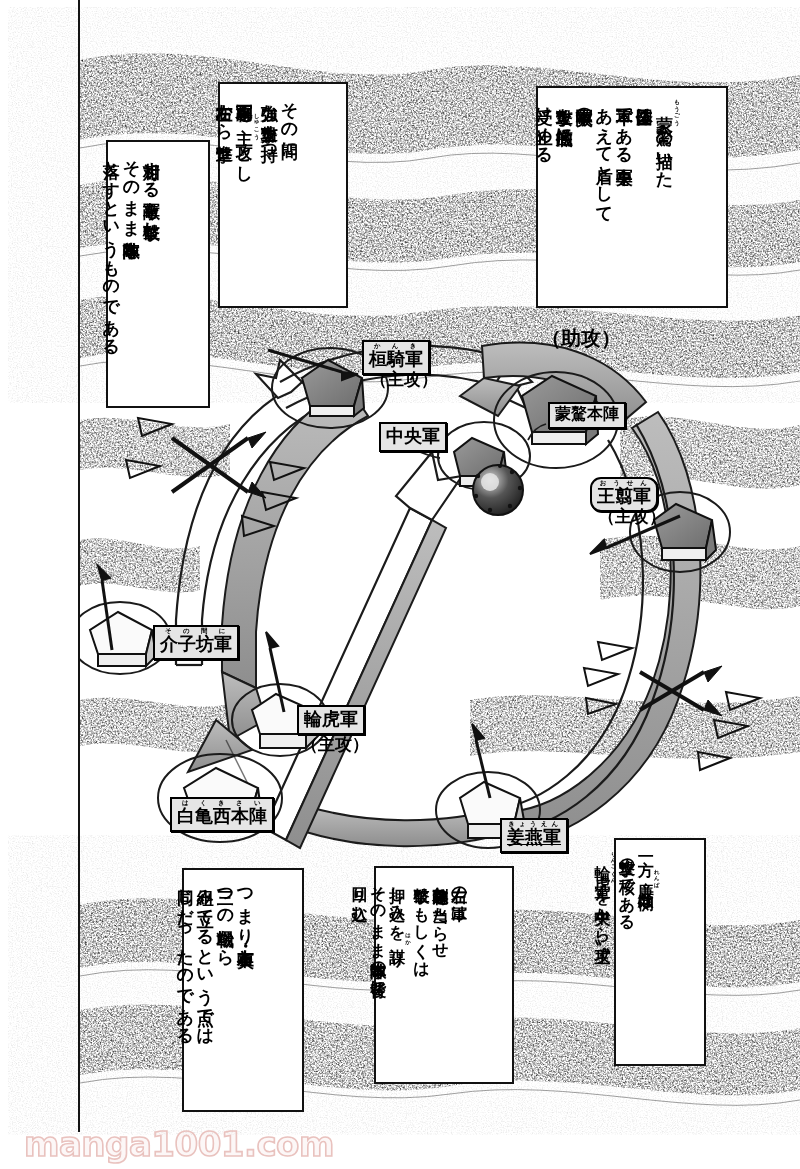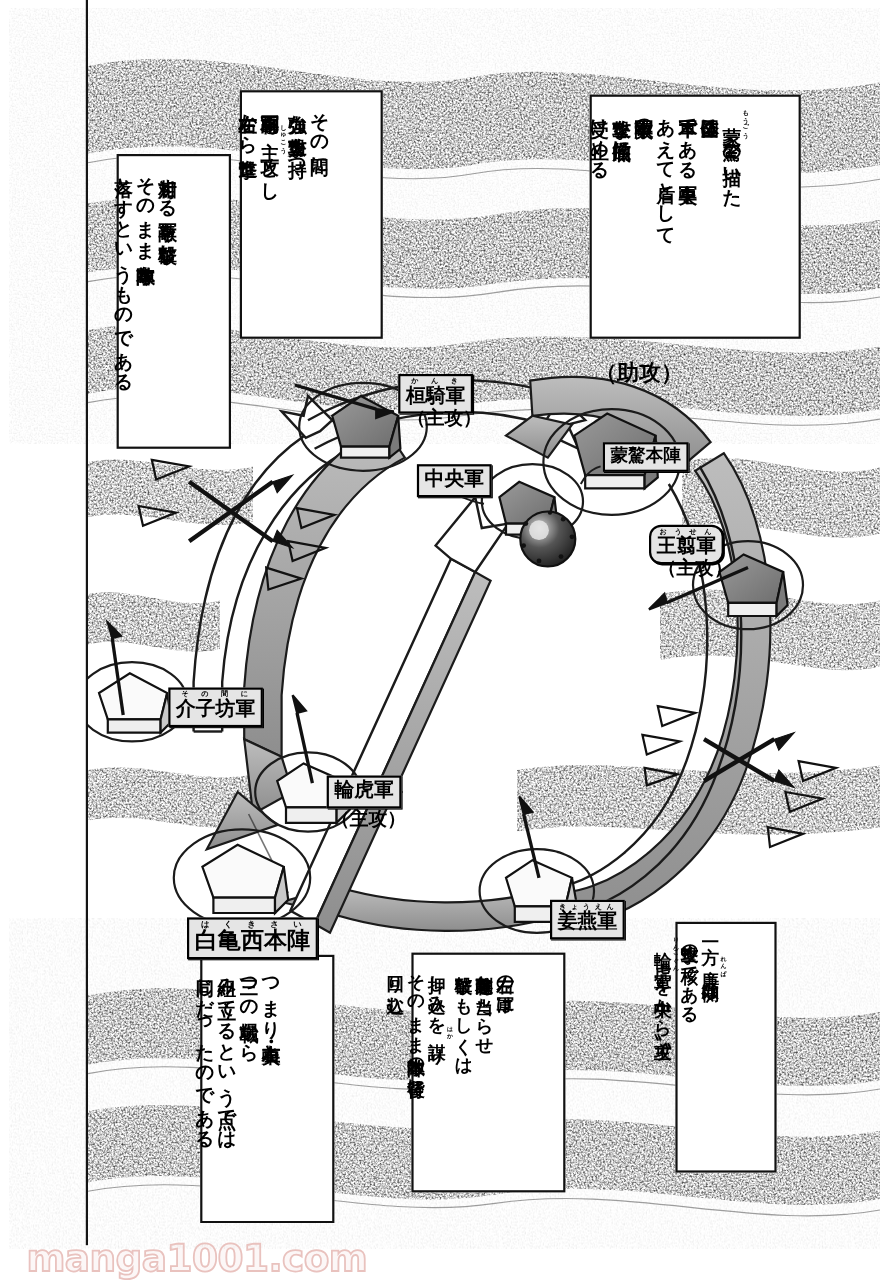--- a/index.html
+++ b/index.html
@@ -373,21 +373,21 @@
   </div>
   <div class="sub" style="left:598px;top:505px;font-size:17px;">（主攻）</div>
 
   <div class="plate" style="left:153px;top:625px;font-size:18px;line-height:1.25;">
     <ruby>介子坊軍<rt>その間に</rt></ruby>
   </div>
 
   <div class="plate" style="left:297px;top:705px;font-size:18px;line-height:1.25;">輪虎軍</div>
   <div class="sub" style="left:301px;top:733px;font-size:17px;">（主攻）</div>
 
-  <div class="plate" style="left:170px;top:797px;font-size:21px;line-height:1.25;margin-top:37px;">
+  <div class="plate" style="left:170px;top:797px;font-size:18px;line-height:1.25;">
     <ruby>白亀西本陣<rt>はくきさい</rt></ruby>
   </div>
 
   <div class="plate" style="left:500px;top:818px;font-size:18px;line-height:1.25;text-decoration:underline;">
     <ruby>姜燕軍<rt>きょうえん</rt></ruby>
   </div>
 
   <div class="sub" style="left:541px;top:325px;font-size:20px;">（助攻）</div>
 
   <div class="wm2">manga1001.com</div>

